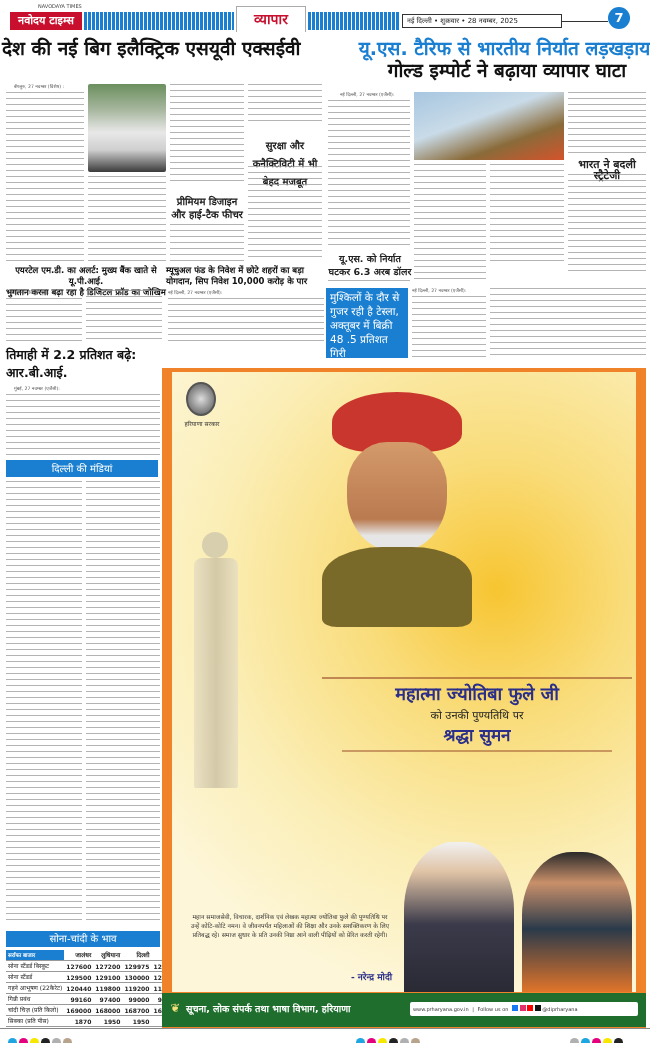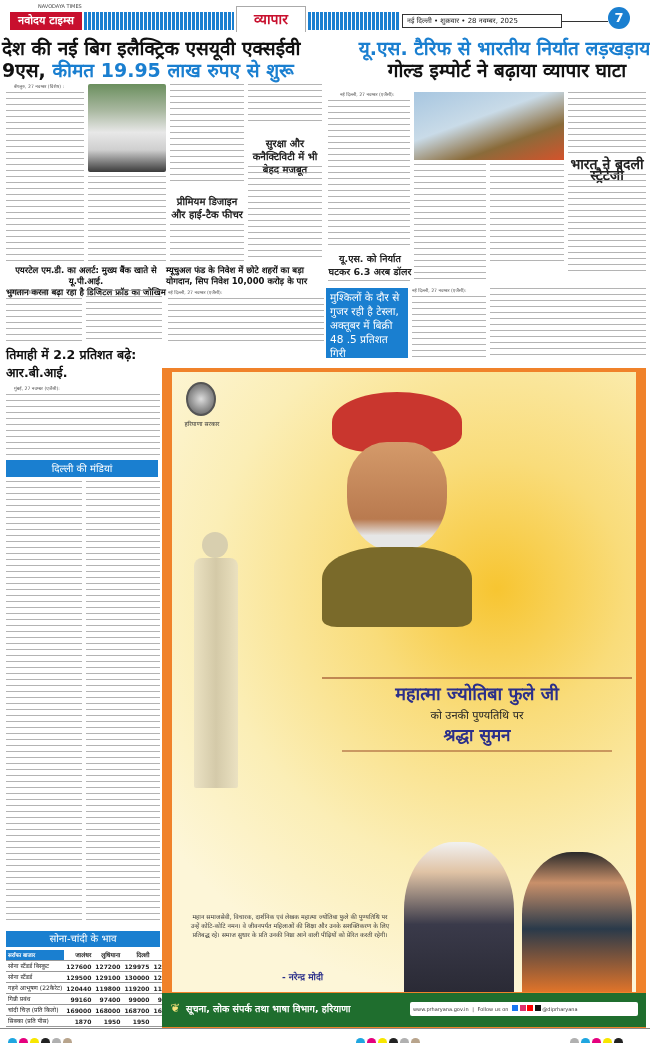--- a/index.html
+++ b/index.html
@@ -39,31 +39,30 @@
   <div class="abs stripes" style="left:84px;width:150px"></div>
   <div class="abs section-tab">व्यापार</div>
   <div class="abs stripes" style="left:308px;width:92px"></div>
   <div class="abs dateline">नई दिल्ली • शुक्रवार • 28 नवम्बर, 2025</div>
   <div class="abs" style="left:562px;top:21px;width:46px;height:1px;background:#333"></div>
   <div class="abs pagenum">7</div>
 </div>
 
 <div class="abs h1" style="left:2px;top:38px;width:315px;font-size:19px">
   <div>देश की नई बिग इलैक्ट्रिक एसयूवी एक्सईवी</div>
-  <div><span>9एस, </span><span class="blue">कीमत 19.95 लाख रुपए से शुरू</span></div>
 </div>
 <div class="abs txt" style="left:14px;top:84px;width:70px;height:8px">बेंगलुरु, 27 नवम्बर (विशेष) :</div>
 <div class="abs col-lines" style="left:6px;top:92px;width:78px;height:170px"></div>
 <div class="abs car" style="left:88px;top:84px;width:78px;height:88px"></div>
 <div class="abs col-lines" style="left:88px;top:176px;width:78px;height:86px"></div>
 <div class="abs col-lines" style="left:170px;top:84px;width:74px;height:98px"></div>
 <div class="abs subhead" style="left:168px;top:195px;width:78px;font-size:10px;line-height:13px">प्रीमियम डिजाइन और हाई-टैक फीचर</div>
 <div class="abs col-lines" style="left:170px;top:224px;width:74px;height:38px"></div>
 <div class="abs col-lines" style="left:248px;top:84px;width:74px;height:40px"></div>
-<div class="abs subhead" style="left:246px;top:137px;width:78px;font-size:10px;line-height:13px">सुरक्षा और कनैक्टिविटी में भी बेहद मजबूत</div>
+<div class="abs subhead" style="left:246px;top:137px;width:78px;font-size:10px;line-height:18px">सुरक्षा और कनैक्टिविटी में भी बेहद मजबूत</div>
 <div class="abs col-lines" style="left:248px;top:166px;width:74px;height:96px"></div>
 
 <div class="abs h1" style="left:6px;top:265px;width:160px;font-size:8.5px;line-height:11px;text-align:center">
   <div>एयरटेल एम.डी. का अलर्ट: मुख्य बैंक खाते से यू.पी.आई.</div>
   <div>भुगतान करना बढ़ा रहा है डिजिटल फ्रॉड का जोखिम</div>
 </div>
 <div class="abs txt" style="left:8px;top:290px;width:70px;height:7px">नई दिल्ली, (विशेष सूत्र):</div>
 <div class="abs col-lines" style="left:6px;top:298px;width:76px;height:44px"></div>
 <div class="abs col-lines" style="left:86px;top:290px;width:76px;height:52px"></div>
 
@@ -144,21 +143,21 @@
   <div>गोल्ड इम्पोर्ट ने बढ़ाया व्यापार घाटा</div>
 </div>
 <div class="abs txt" style="left:340px;top:92px;width:66px;height:7px">नई दिल्ली, 27 नवम्बर (एजैंसी):</div>
 <div class="abs col-lines" style="left:328px;top:100px;width:82px;height:150px"></div>
 <div class="abs subhead" style="left:328px;top:252px;width:84px;font-size:9.5px;line-height:13px">यू.एस. को निर्यात घटकर 6.3 अरब डॉलर</div>
 <div class="abs col-lines" style="left:328px;top:280px;width:82px;height:6px"></div>
 <div class="abs ship" style="left:414px;top:92px;width:150px;height:68px"></div>
 <div class="abs col-lines" style="left:414px;top:164px;width:72px;height:120px"></div>
 <div class="abs col-lines" style="left:490px;top:164px;width:74px;height:100px"></div>
 <div class="abs col-lines" style="left:568px;top:92px;width:78px;height:64px"></div>
-<div class="abs subhead" style="left:566px;top:159px;width:82px;font-size:14px;line-height:11px">भारत ने बदली स्ट्रैटेजी</div>
+<div class="abs subhead" style="left:566px;top:159px;width:82px;font-size:11px;line-height:11px">भारत ने बदली स्ट्रैटेजी</div>
 <div class="abs col-lines" style="left:568px;top:174px;width:78px;height:100px"></div>
 
 <div class="abs tesla" style="left:326px;top:288px;width:82px;height:70px;font-size:10.5px;line-height:14px">मुश्किलों के दौर से गुजर रही है टेस्ला, अक्तूबर में बिक्री 48 .5 प्रतिशत गिरी</div>
 <div class="abs txt" style="left:412px;top:288px;width:74px;height:7px">नई दिल्ली, 27 नवम्बर (एजैंसी):</div>
 <div class="abs col-lines" style="left:412px;top:296px;width:74px;height:62px"></div>
 <div class="abs col-lines" style="left:490px;top:288px;width:156px;height:70px"></div>
 
 <div class="abs ad"></div>
 <div class="abs ad-inner">
 
@@ -175,21 +174,21 @@
   <div class="abs" style="left:150px;top:305px;width:310px;height:2px;background:#9a4b2a;opacity:.6"></div>
   <div class="abs" style="left:150px;top:310px;width:310px;text-align:center;color:#2b2f8a;font-weight:bold;font-size:18px;line-height:24px">महात्मा ज्योतिबा फुले जी</div>
   <div class="abs" style="left:150px;top:352px;width:310px;text-align:center;color:#2b2f8a;font-weight:bold;font-size:17px;line-height:22px">श्रद्धा सुमन</div>
   <div class="abs" style="left:150px;top:336px;width:310px;text-align:center;color:#222;font-size:11px;line-height:16px">को उनकी पुण्यतिथि पर</div>
   <div class="abs" style="left:170px;top:378px;width:270px;height:2px;background:#9a4b2a;opacity:.5"></div>
 
   <div class="abs" style="left:232px;top:470px;width:110px;height:150px;border-radius:45% 45% 0 0;background:linear-gradient(180deg,#f1f1f1 0,#e0c3a5 20%,#3a3a4a 55%,#2a2a35 100%)"></div>
   <div class="abs" style="left:350px;top:480px;width:110px;height:140px;border-radius:45% 45% 0 0;background:linear-gradient(180deg,#2a2a2a 0,#c9906a 22%,#2a3a4a 55%,#e0742a 100%)"></div>
 
   <div class="abs" style="left:18px;top:540px;width:200px;font-size:6.2px;line-height:9px;color:#333;text-align:center">महान समाजसेवी, विचारक, दार्शनिक एवं लेखक महात्मा ज्योतिबा फुले की पुण्यतिथि पर उन्हें कोटि-कोटि नमन। वे जीवनपर्यंत महिलाओं की शिक्षा और उनके सशक्तिकरण के लिए प्रतिबद्ध रहे। समाज सुधार के प्रति उनकी निष्ठा आने वाली पीढ़ियों को प्रेरित करती रहेगी।</div>
-  <div class="abs" style="left:110px;top:598px;width:110px;font-size:9px;font-weight:bold;color:#2b2f8a;text-align:left">- नरेन्द्र मोदी</div>
+  <div class="abs" style="left:110px;top:598px;width:110px;font-size:9px;font-weight:bold;color:#2b2f8a;text-align:right">- नरेन्द्र मोदी</div>
 </div>
 <div class="abs ad-foot">
   <span class="abs" style="left:8px;top:8px;font-size:12px;color:#f6e27a">❦</span>
   <div class="abs" style="left:24px;top:9px;font-size:9.5px;color:#fff;font-weight:bold">सूचना, लोक संपर्क तथा भाषा विभाग, हरियाणा</div>
   <div class="abs" style="left:248px;top:9px;width:228px;height:14px;background:#fff;border-radius:2px;font-size:5px;line-height:14px;color:#333;padding-left:3px;white-space:nowrap;overflow:hidden">
     <span>www.prharyana.gov.in</span>
     <span style="margin:0 2px">|</span>
     <span>Follow us on</span>
     <span style="display:inline-block;width:6px;height:6px;background:#1877f2;margin-left:2px"></span>
     <span style="display:inline-block;width:6px;height:6px;background:#e1306c"></span>

